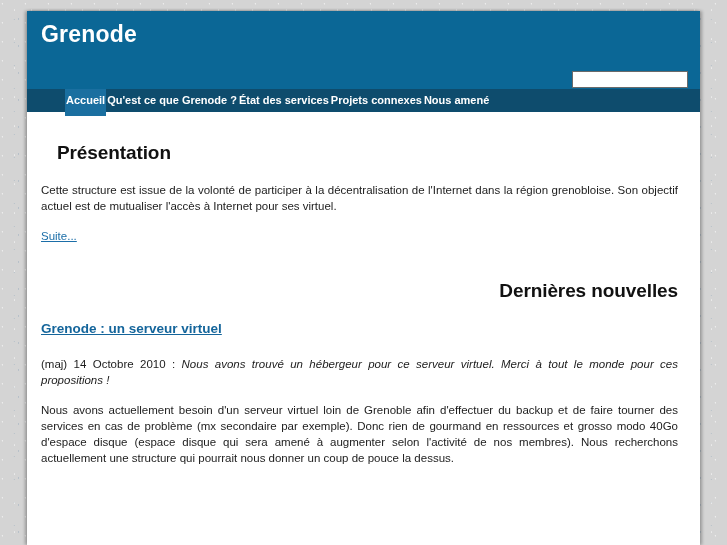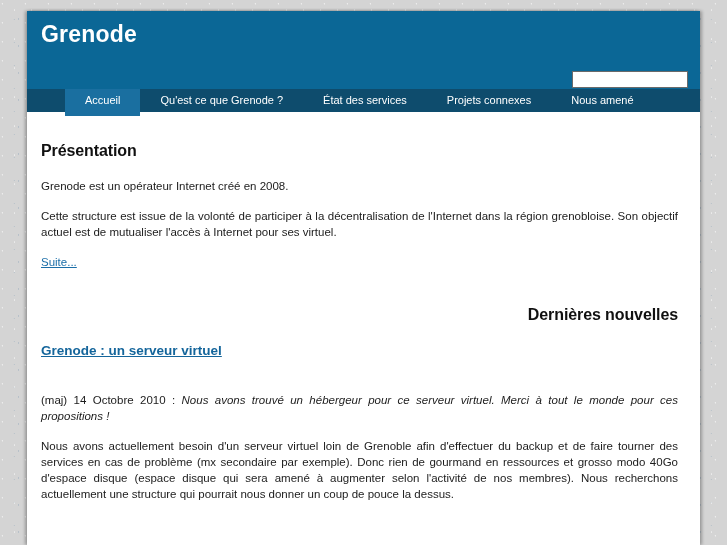--- a/index.html
+++ b/index.html
@@ -82,23 +82,23 @@
     height: 23px;
   }
   #nav-list li {
     display: flex;
     align-items: center;
   }
   .nav-link {
     display: block;
     color: #ffffff;
     font-size: 11px;
-    font-weight: normal;
+    font-weight: bold;
     text-decoration: none;
-    padding: 0 20px;
+    padding: 0 1px;
     line-height: 23px;
     white-space: nowrap;
   }
   .nav-item.active {
     position: relative;
   }
   .nav-item.active .nav-link {
     background: #1a6fa0;
     line-height: 23px;
     height: 27px;
@@ -112,22 +112,22 @@
 
   
   #content {
     padding: 18px 22px 26px 14px;
     background: #ffffff;
   }
   .content-inner {
     margin-left: 0;
   }
   h2.section-title {
-    margin: 14px 0 18px 0;
-    font-size: 16px;
+    margin: 14px 0 18px 16px;
+    font-size: 19px;
     font-weight: bold;
     color: #111111;
     letter-spacing: -0.1px;
   }
   #presentation-title { margin-top: 12px; }
   #news-title { margin-top: 36px; margin-bottom: 18px; text-align: right; }
 
   p.body-text {
     margin: 0 0 14px 0;
     font-size: 11.5px;
@@ -137,21 +137,21 @@
   }
   p.body-text.italic { font-style: italic; }
 
   a.inline-link {
     color: #1b6ea8;
     text-decoration: underline;
   }
   a.inline-link.italic { font-style: italic; }
 
   #news-item-title {
-    margin: 0 0 32px 0;
+    margin: 0 0 18px 0;
     font-size: 13.5px;
     line-height: 18px;
   }
   #news-item-title a {
     color: #14659b;
     font-weight: bold;
     text-decoration: underline;
   }
   .date-prefix { font-weight: normal; font-style: normal; }
   .sep { font-style: normal; }
@@ -186,21 +186,20 @@
         <a class="nav-link" href="#">Nous amené</a>
       </li>
     </ul>
   </div>
 
   <div id="content">
     <div class="content-inner">
 
       <h2 id="presentation-title" class="section-title">Présentation</h2>
 
-      <p class="body-text">Grenode est un opérateur Internet créé en 2008.</p>
 
       <p class="body-text">Cette structure est issue de la volonté de participer à la décentralisation de l'Internet dans la région grenobloise. Son objectif actuel est de mutualiser l'accès à Internet pour ses virtuel.</p>
 
       <p class="body-text">
         <a class="inline-link" href="#">Suite...</a>
       </p>
 
       <h2 id="news-title" class="section-title">Dernières nouvelles</h2>
 
       <p id="news-item-title">

